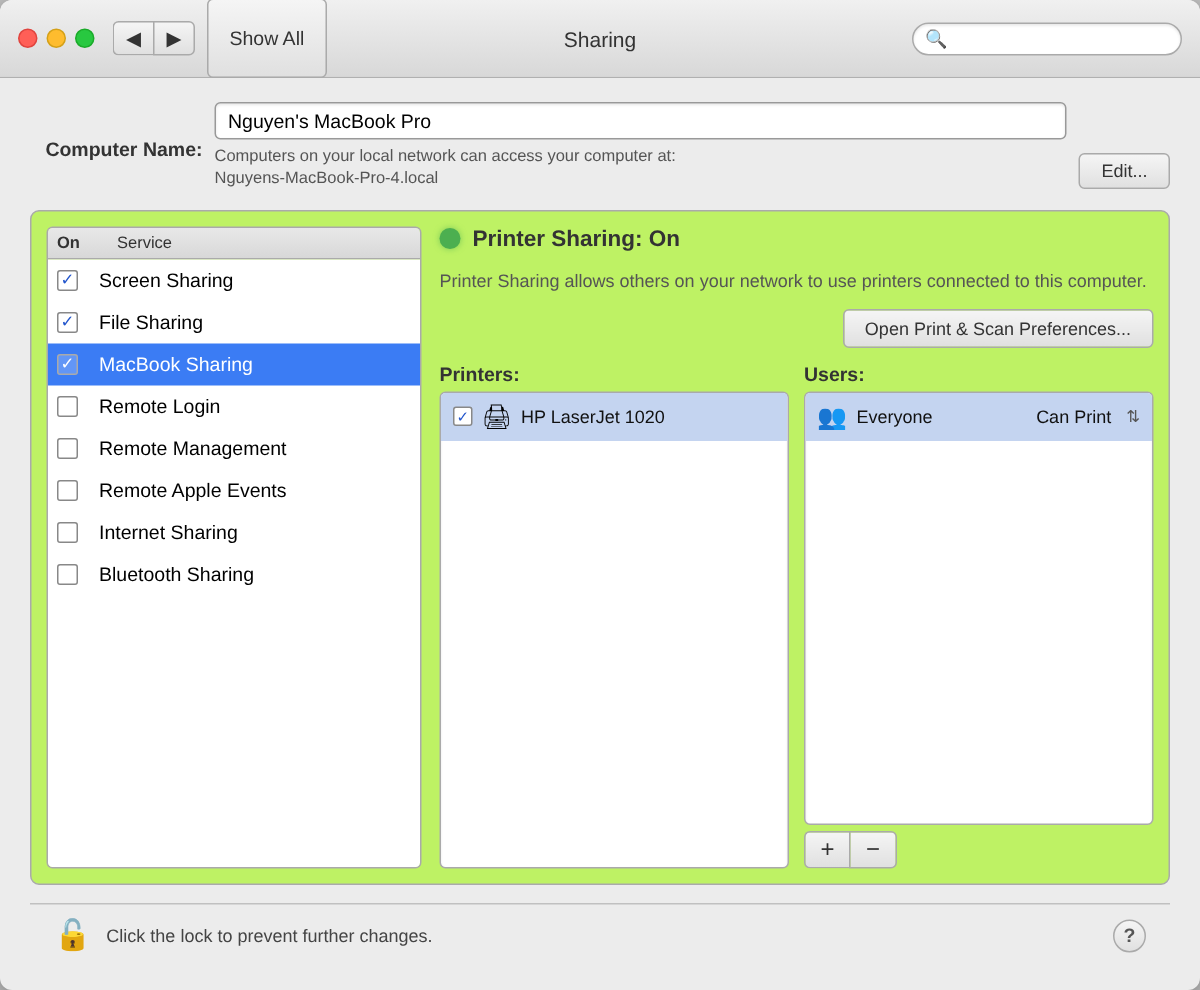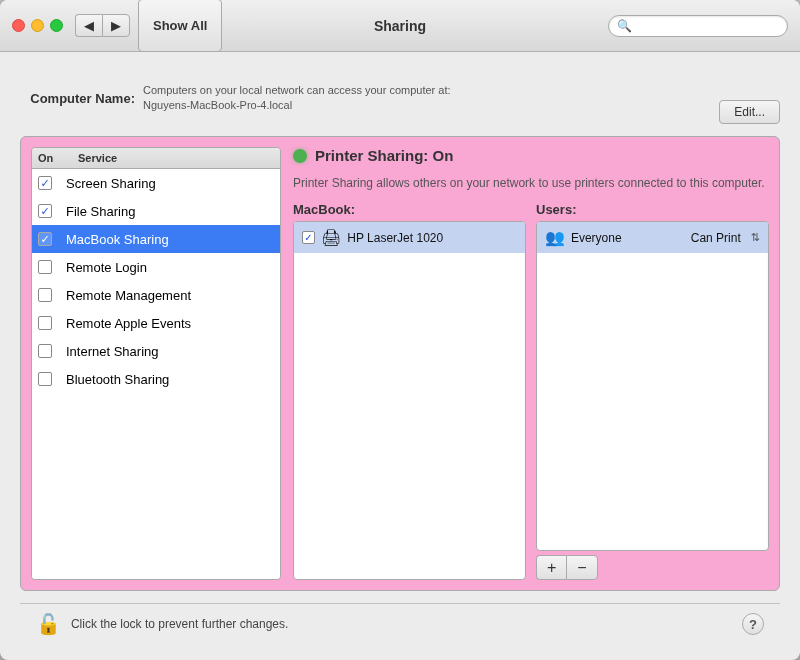--- a/index.html
+++ b/index.html
@@ -78,29 +78,28 @@
 
     .show-all-btn {
       background: linear-gradient(to bottom, #f5f5f5, #e0e0e0);
       border: 1px solid #aaa;
       border-radius: 4px;
       padding: 18px 14px;
       margin-left: 8px;
       cursor: pointer;
       font-size: 13px;
       color: #333;
-      font-weight: bold;
     }
 
     .title {
       position: absolute;
       left: 50%;
       transform: translateX(-50%);
       font-size: 14px;
-      font-weight: bold;
+      font-weight: normal;
       color: #333;
     }
 
     .search-bar {
       margin-left: auto;
       display: flex;
       align-items: center;
       background: white;
       border: 1px solid #aaa;
       border-radius: 12px;
@@ -187,21 +186,21 @@
       margin-top: 32px;
     }
 
     
     .main-panel {
       flex: 1;
       display: flex;
       gap: 12px;
       border: 1px solid #aaa;
       border-radius: 6px;
-      background: #f9a8d4;
+      background: #bef264;
       padding: 10px;
     }
 
     
     .services-list {
       width: 250px;
       border: 1px solid #aaa;
       border-radius: 4px;
       overflow: hidden;
       display: flex;
@@ -217,21 +216,21 @@
 
     .services-header-on {
       font-size: 11px;
       font-weight: bold;
       color: #333;
       width: 40px;
     }
 
     .services-header-service {
       font-size: 11px;
-      font-weight: bold;
+      font-weight: normal;
       color: #333;
     }
 
     .services-body {
       flex: 1;
       background: white;
     }
 
     .service-item {
       display: flex;
@@ -492,20 +491,21 @@
       <span class="search-icon-inner">🔍</span>
       <input type="text" placeholder="" style="">
     </div>
   </div>
 
   <div class="content">
 
     <div class="computer-name-section">
       <div class="computer-name-label">Computer Name:</div>
       <div class="computer-name-right">
+        <input class="computer-name-input" type="text" value="Nguyen's MacBook Pro" style="">
         <div class="computer-name-desc">
           <span>Computers on your local network can access your computer at:</span><br>
           <span>Nguyens-MacBook-Pro-4.local</span>
         </div>
       </div>
       <button class="edit-btn">Edit...</button>
     </div>
 
     <div class="main-panel">
 
@@ -562,25 +562,26 @@
 
       <div class="right-panel">
 
         <div class="printer-sharing-title">
           <div class="status-dot"></div>
           <span>Printer Sharing: On</span>
         </div>
 
         <div class="printer-sharing-desc">Printer Sharing allows others on your network to use printers connected to this computer.</div>
 
+        <button class="open-prefs-btn">Open Print &amp; Scan Preferences...</button>
 
         <div class="printers-users-row">
 
           <div class="panel-section">
-            <div class="panel-section-label">MacBook:</div>
+            <div class="panel-section-label">Printers:</div>
             <div class="panel-list">
               <div class="printer-item">
                 <div class="printer-checkbox">✓</div>
                 <span class="printer-icon-img">🖨</span>
                 <span class="printer-name">HP LaserJet 1020</span>
               </div>
             </div>
           </div>
 
           <div class="panel-section">

